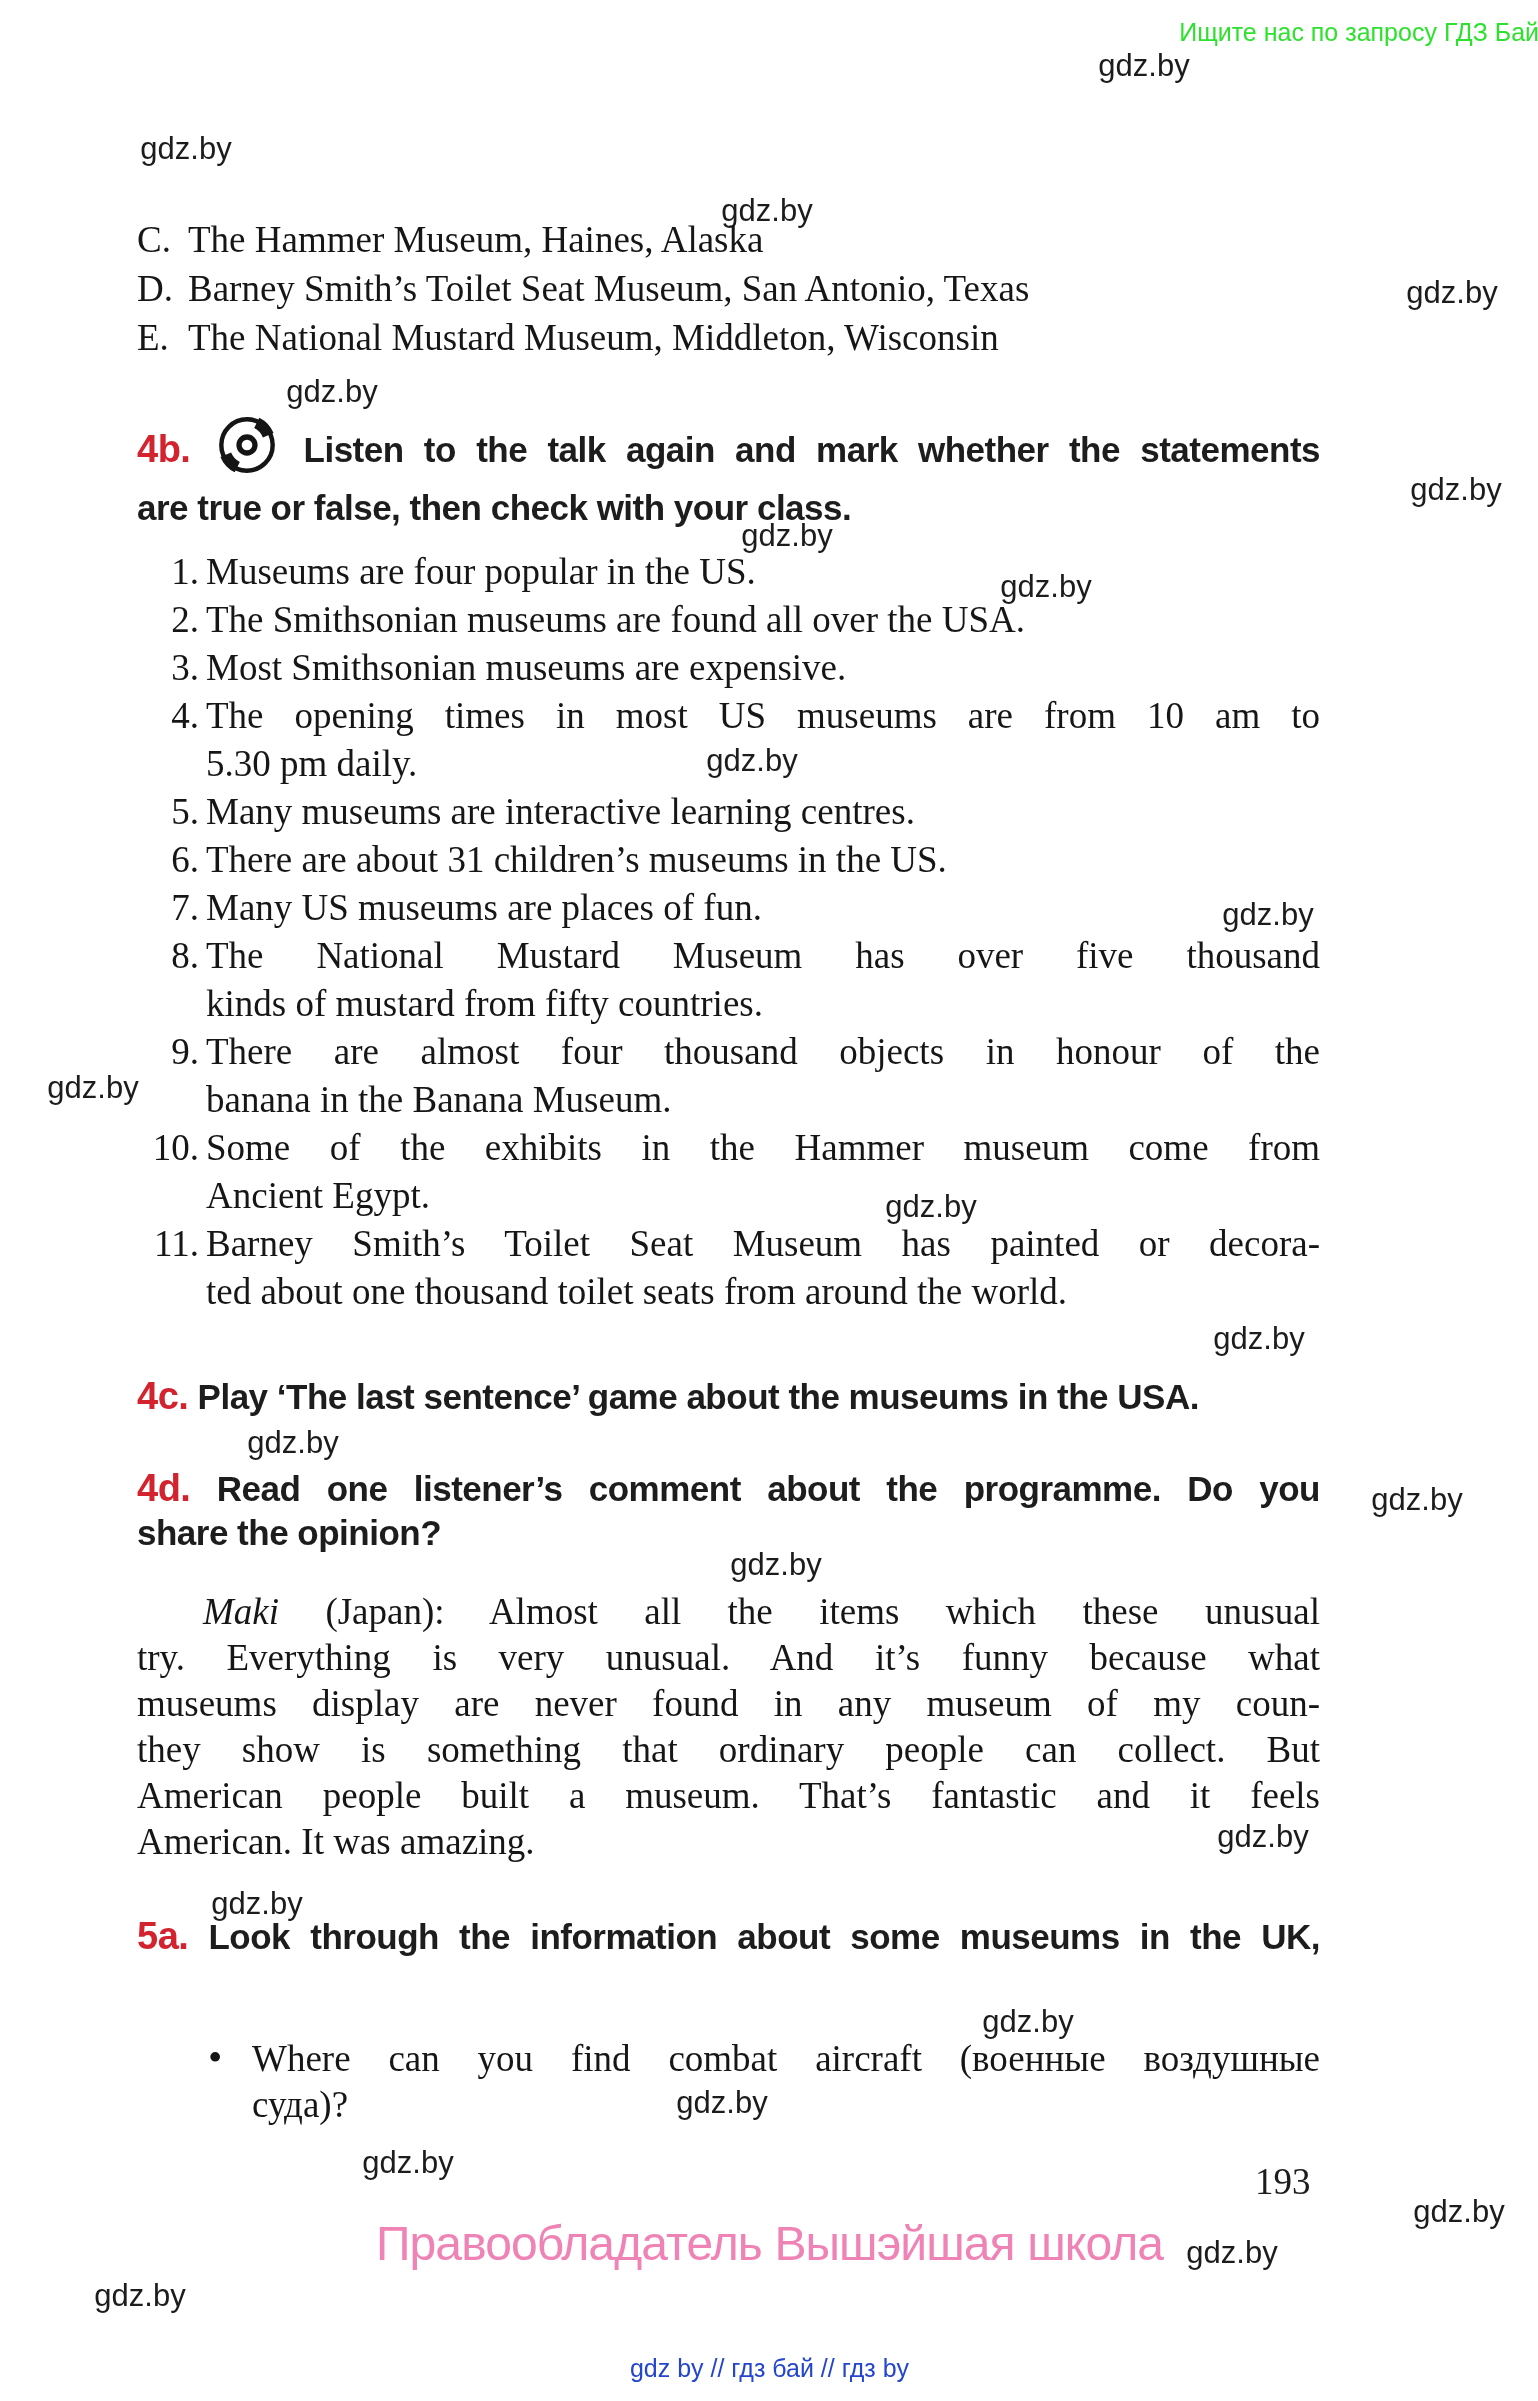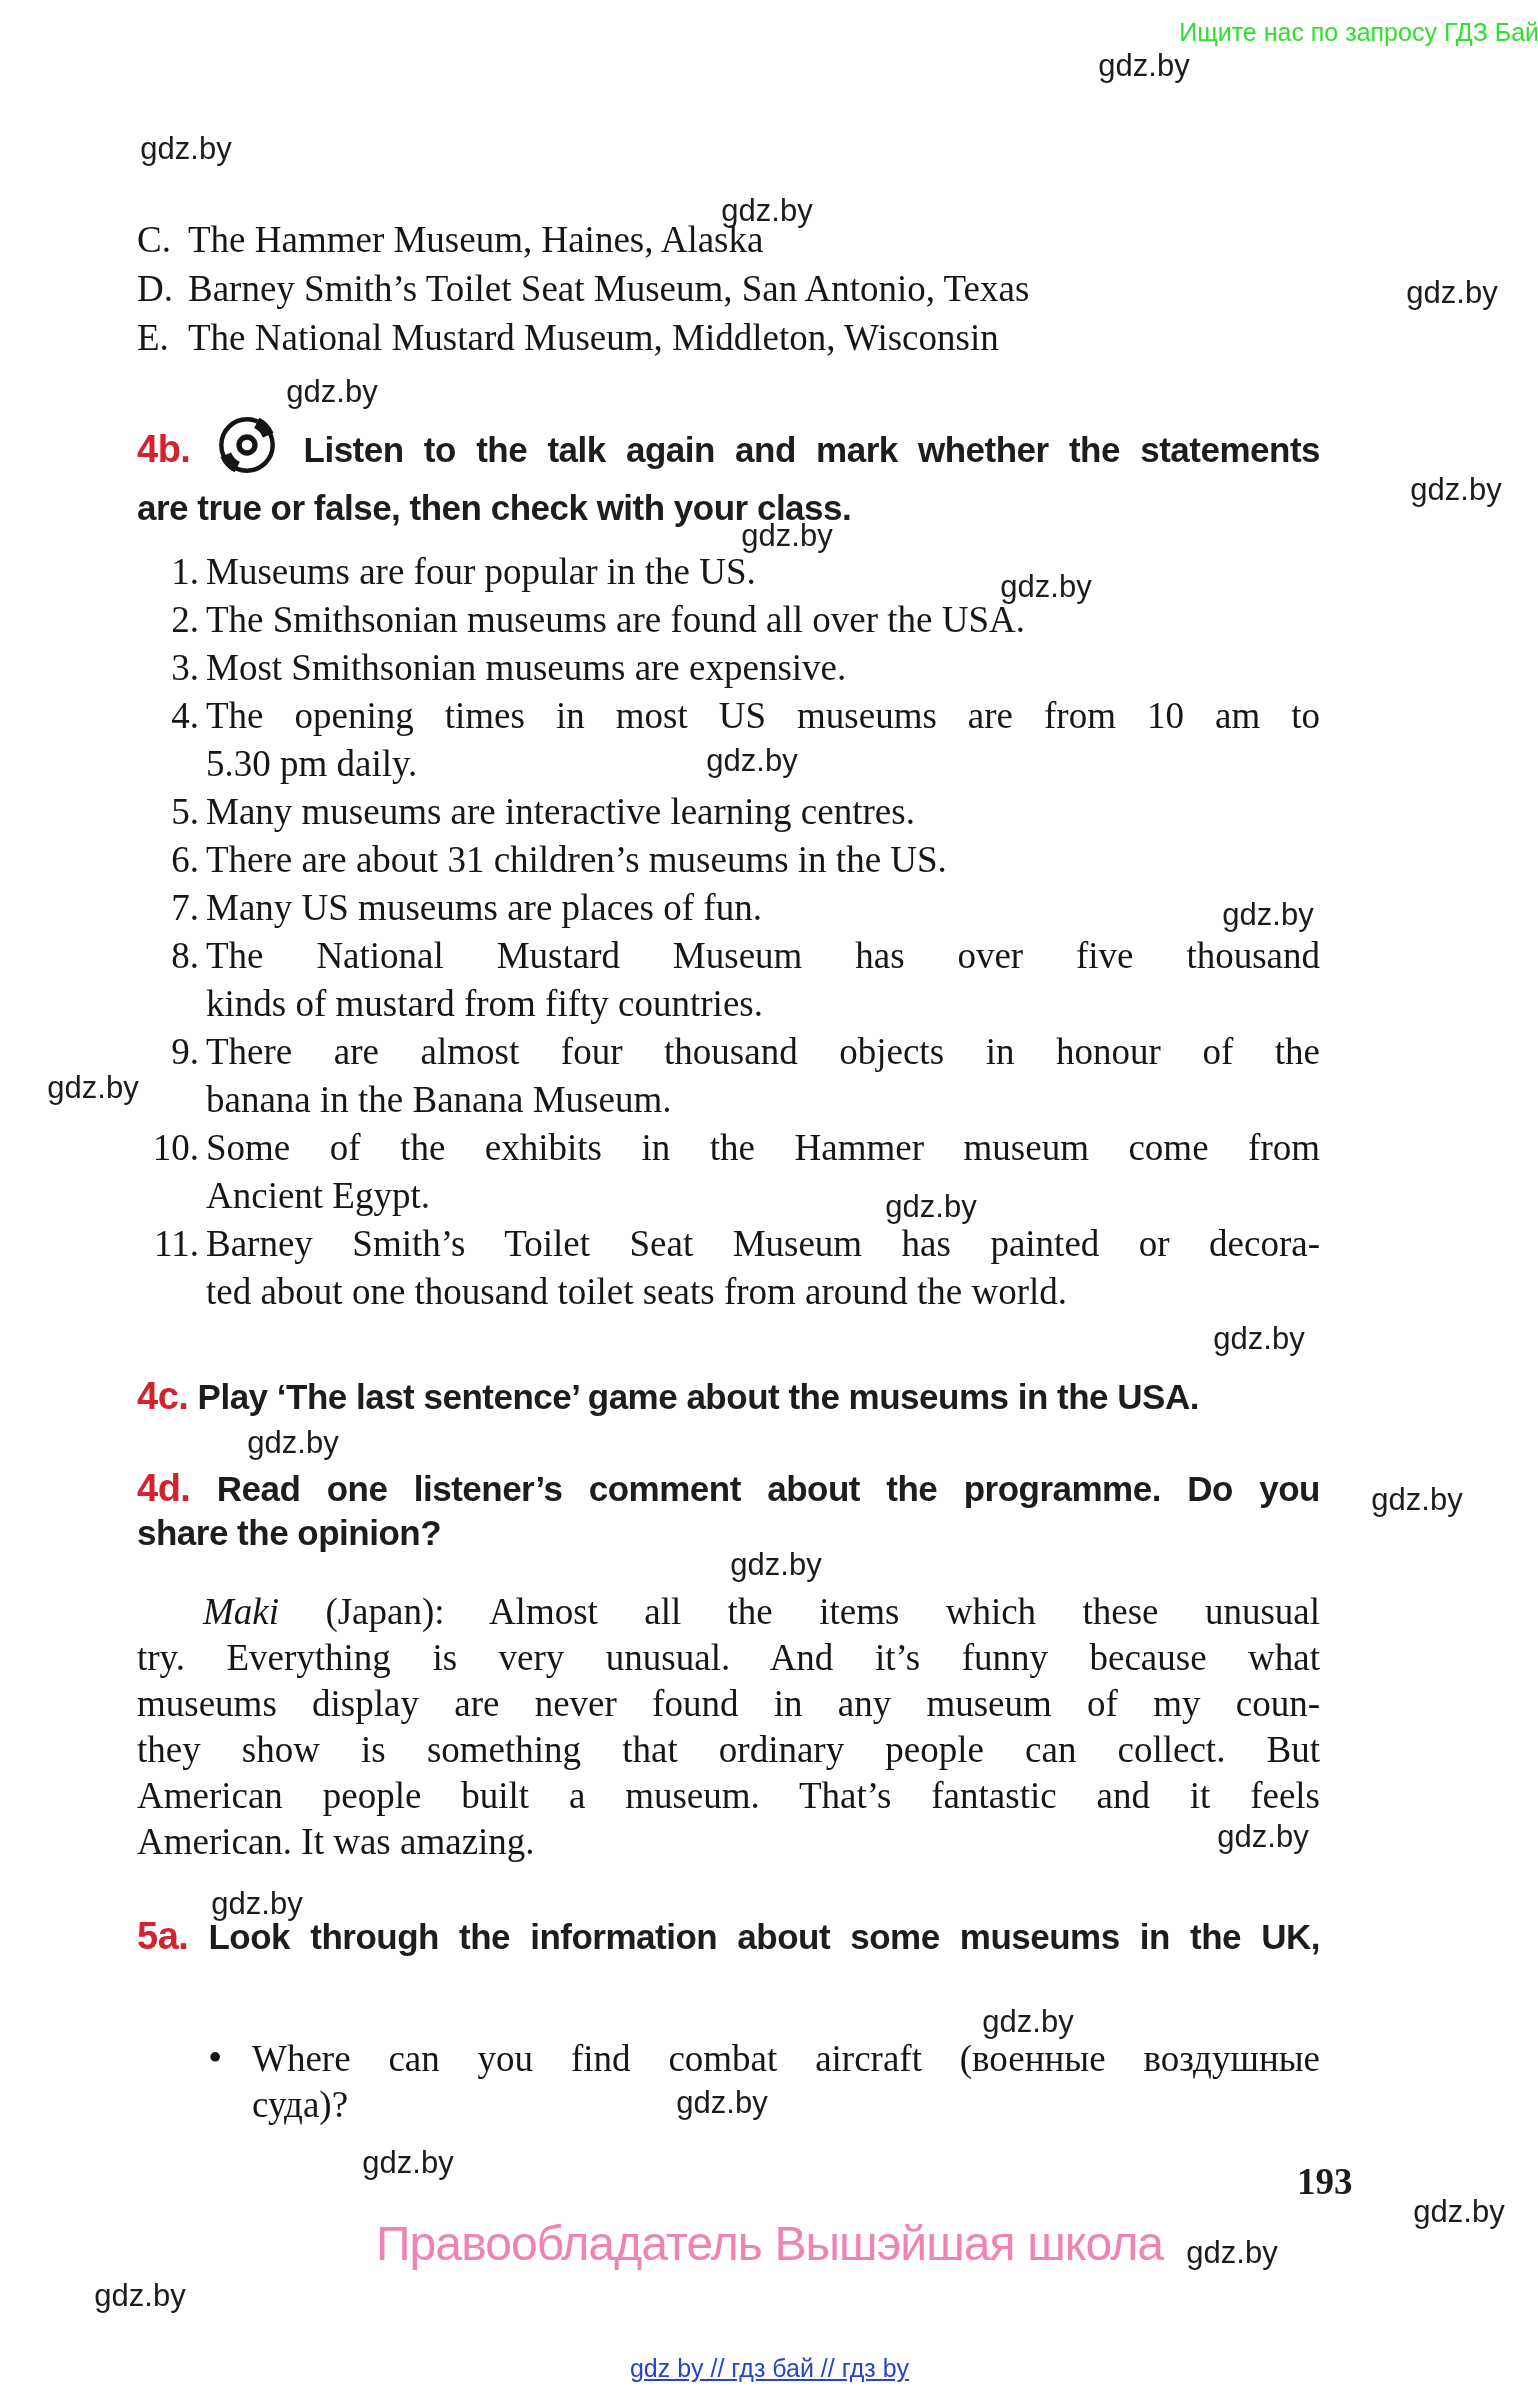--- a/index.html
+++ b/index.html
@@ -22,24 +22,24 @@
     font-size:25px;color:#2ee12e;margin-top:16px;
   }
   .copyright{
     top:2216px;left:0;width:100%;text-align:center;
     font-family:"Liberation Sans","DejaVu Sans",sans-serif;
     font-size:48px;color:#f083b5;letter-spacing:-0.9px;
   }
   .footer-links{
     top:2354px;left:0;width:100%;text-align:center;
     font-family:"Liberation Sans","DejaVu Sans",sans-serif;
-    font-size:25px;color:#2445cd;text-decoration:underline;
+    font-size:25px;color:#2445cd;
   }
   .page-number{
-    left:1297px;top:2160px;font-size:37px;font-weight:700;
+    left:1255px;top:2160px;font-size:37px;font-weight:400;
     font-family:"Liberation Serif","DejaVu Serif",serif;color:#1c1c1c;
   }
   
   .col{position:absolute;left:137px;width:1183px;font-size:37px;line-height:48px;}
   .jline{display:block;text-align:justify;text-align-last:justify;white-space:normal;}
   .line-last{display:block;text-align:left;}
   
   .options{top:215px;line-height:49px;}
   .opt-letter{display:inline-block;width:51px;}
   

